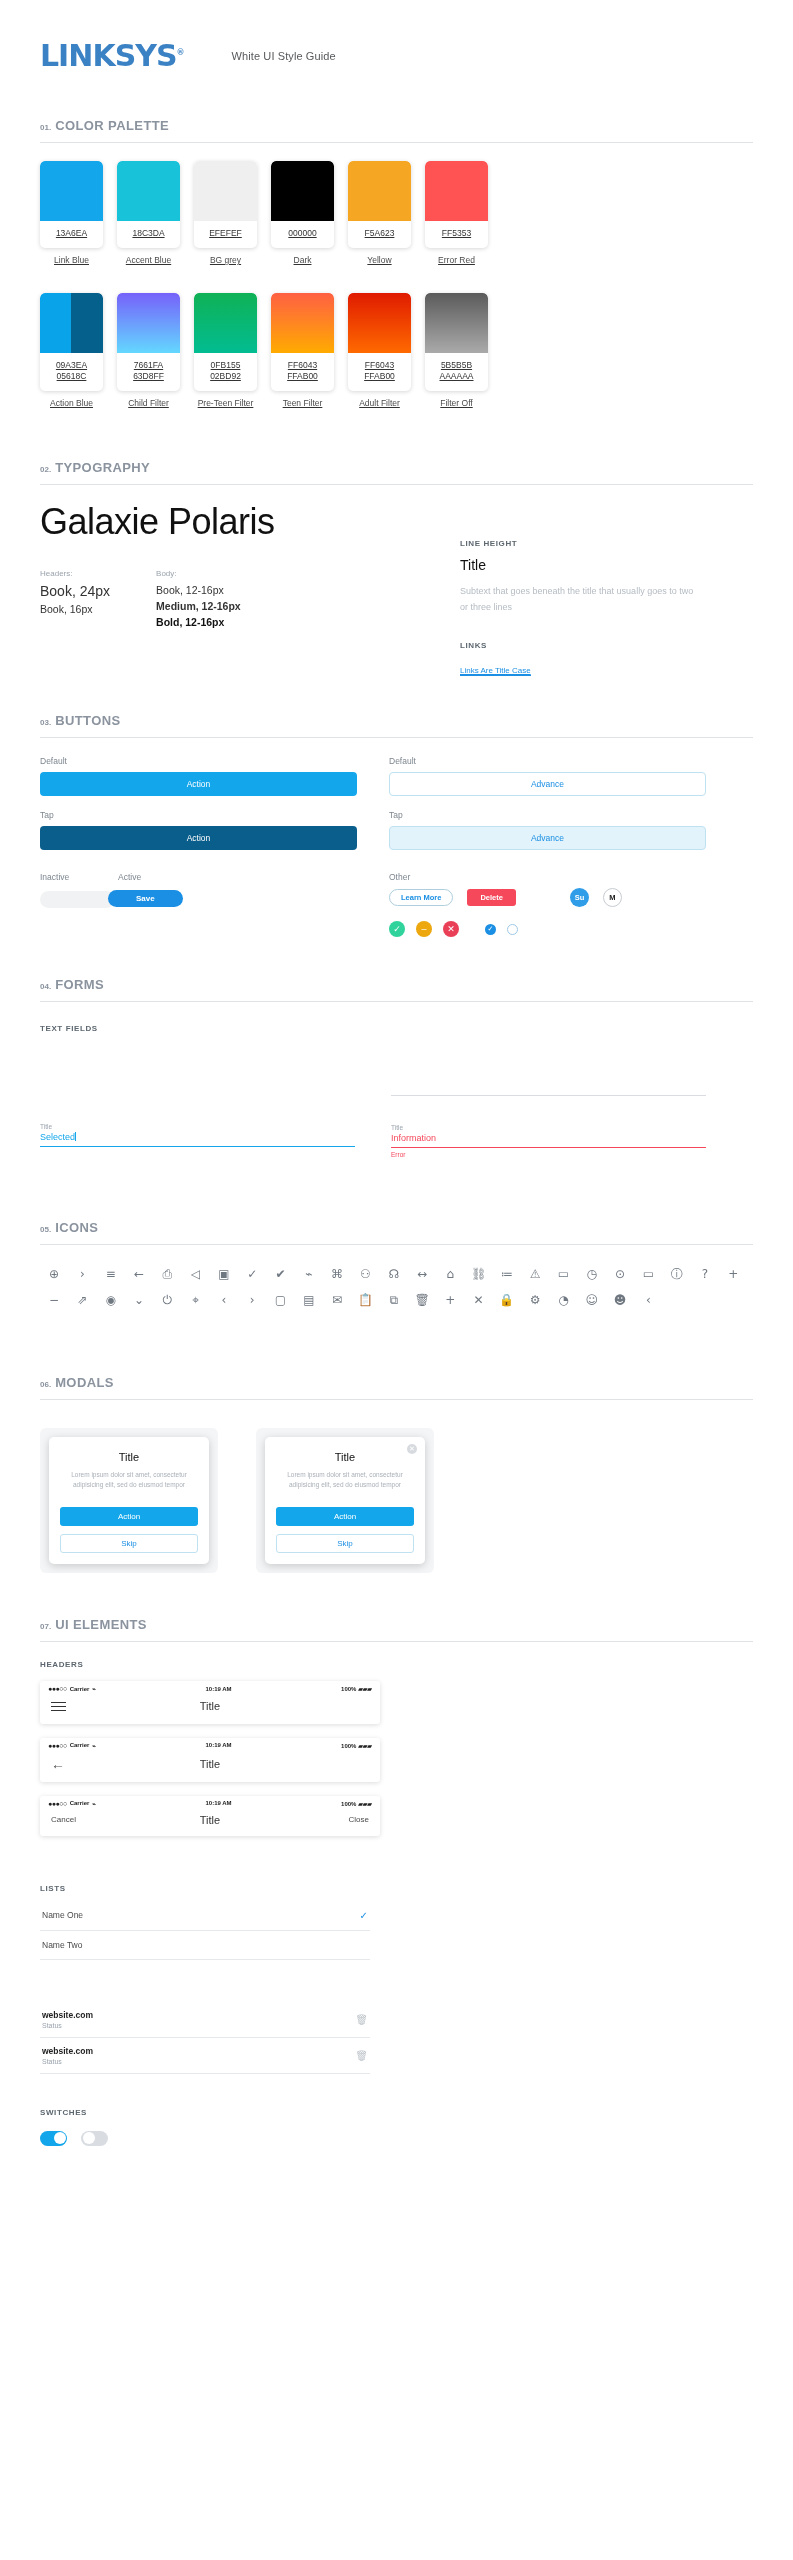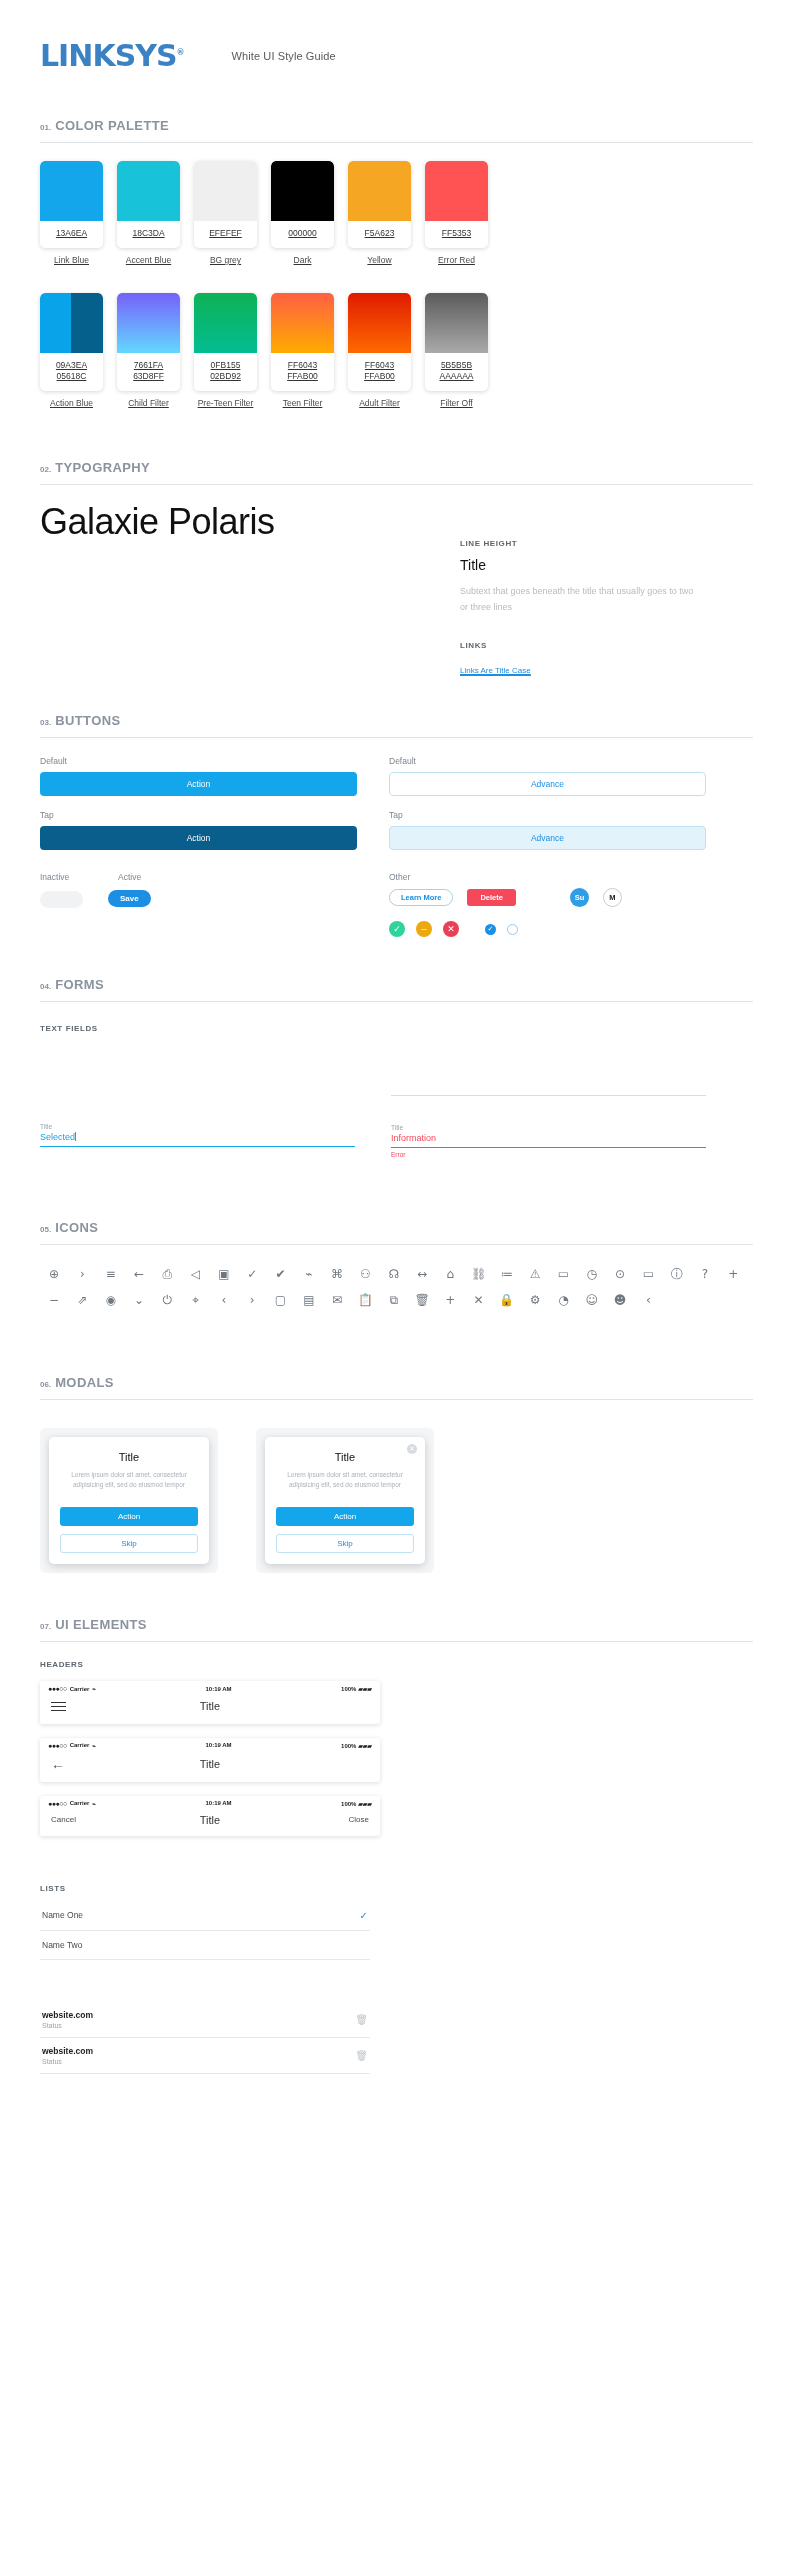--- a/index.html
+++ b/index.html
@@ -104,21 +104,21 @@
     display: flex; align-items: center; justify-content: center;
     height: 24px; border-radius: 4px; font-size: 8.5px;
   }
   .btn-primary { background: #13a6ea; color: #fff; }
   .btn-primary-tap { background: #0a5e8c; color: #fff; }
   .btn-ghost { background: #fff; color: #1a8fe3; border: 1px solid #bfe2f2; }
   .btn-ghost-tap { background: #e3f3fb; color: #1a8fe3; border: 1px solid #bfe2f2; }
   .mt14 { margin-top: 14px; }
   .pill {
     display: inline-flex; align-items: center; justify-content: center;
-    height: 17px; padding: 0 12px; border-radius: 9px;
+    height: 17px; padding: 0 28px; border-radius: 9px;
     font-size: 8px; font-weight: bold;
   }
   .pill-inactive { background: #f1f2f3; color: #f1f2f3; }
   .pill-active { background: #1a8fe3; color: #fff; }
 
   .other-row { display: flex; align-items: center; gap: 14px; }
   .btn-learn {
     display: inline-flex; align-items: center; justify-content: center;
     height: 17px; padding: 0 11px; border-radius: 9px;
     border: 1px solid #aecedd; color: #1a8fe3;
@@ -395,20 +395,33 @@
   <div class="section" style="margin-top:52px;">
     <div class="sec-head">
       <span class="num">02.</span>
       <span>TYPOGRAPHY</span>
     </div>
     <div class="rule"></div>
 
     <div class="typo-wrap">
       <div class="typo-left">
         <div class="big-type">Galaxie Polaris</div>
+        <div class="spec-cols">
+          <div>
+            <div class="spec-label">Headers:</div>
+            <div class="spec-lg">Book, 24px</div>
+            <div class="spec-sm">Book, 16px</div>
+          </div>
+          <div>
+            <div class="spec-label">Body:</div>
+            <div class="spec-sm">Book, 12-16px</div>
+            <div class="spec-md">Medium, 12-16px</div>
+            <div class="spec-bd">Bold, 12-16px</div>
+          </div>
+        </div>
       </div>
       <div class="typo-right">
         <div class="mini-head">LINE HEIGHT</div>
         <div class="lh-title">Title</div>
         <div class="lh-sub">Subtext that goes beneath the title that usually goes to two or three lines</div>
         <div class="mini-head" style="margin-top:26px;">LINKS</div>
         <a class="link-demo" href="#">Links Are Title Case</a>
       </div>
     </div>
   </div>
@@ -696,15 +709,26 @@
         <div class="list-row2">
           <div>
             <div class="l2-title">website.com</div>
             <div class="l2-sub">Status</div>
           </div>
           <span class="trash">🗑</span>
         </div>
       </div>
     </div>
 
+    <div style="margin-top:34px;">
+      <div class="sub-head">SWITCHES</div>
+      <div class="switch-wrap">
+        <div class="switch sw-on">
+            <span class="knob"></span>
+          </div>
+        <div class="switch sw-off">
+            <span class="knob"></span>
+          </div>
+      </div>
+    </div>
   </div>
 
 </div>
 
 </body></html>

